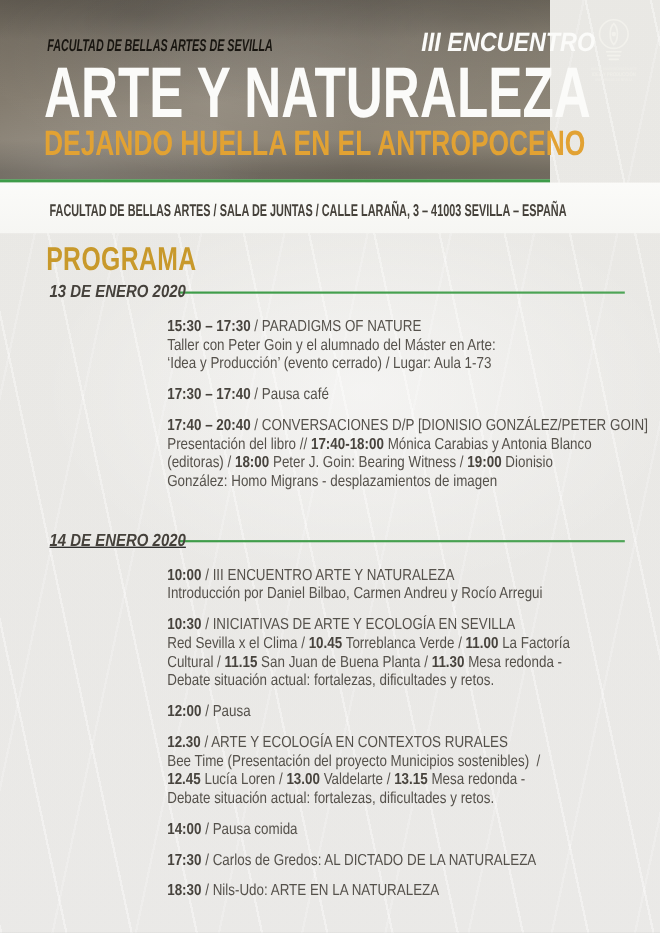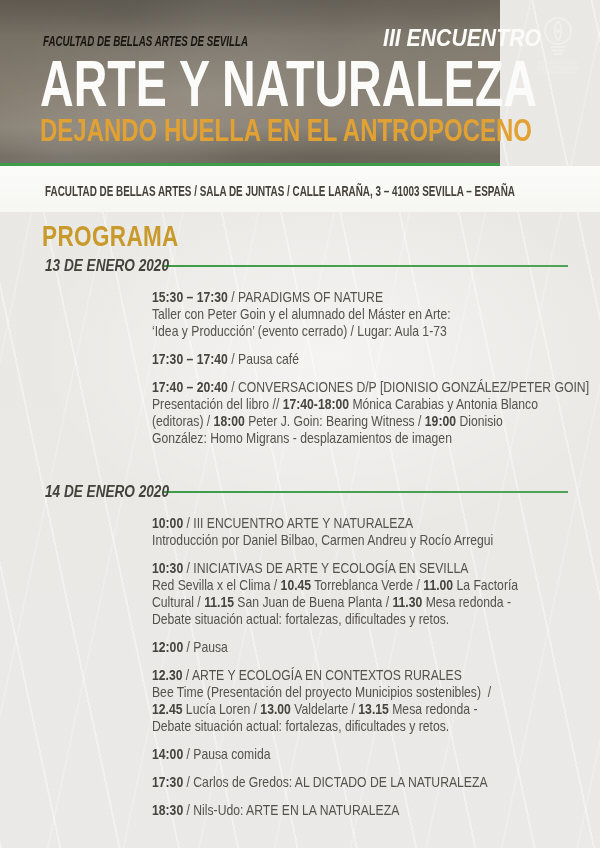--- a/index.html
+++ b/index.html
@@ -28,21 +28,21 @@
     position:absolute;top:166px;left:0;width:600px;height:46px;
     background:linear-gradient(#FBFBF9,#F6F6F3);
   }
   .program-title{
     position:absolute;top:219px;left:42px;
     font-size:30px;font-weight:bold;color:#C8992B;letter-spacing:.5px;
     transform:scaleX(.75);transform-origin:0 0;white-space:nowrap;
   }
   .days{position:absolute;top:256px;left:0;width:600px;}
   .date-row{display:flex;align-items:center;height:20px;margin:0 32px 13px 45px;}
-  .date-row:not(:first-child){margin-top:35px;}
+  .date-row:not(:first-child){margin-top:35px;text-decoration:underline;}
   .date-label{
     display:inline-block;width:118px;white-space:nowrap;
     font-size:16px;font-weight:bold;font-style:italic;color:#45413B;
     transform:scaleX(.85);transform-origin:0 50%;
   }
   .date-rule{flex:1;height:2px;background:linear-gradient(90deg,#3E9C49,#4FA557);}
   .event{
     margin:0 0 11px 152px;width:505px;
     font-size:14.5px;line-height:17px;color:#55514B;
     white-space:pre;transform:scaleX(.84);transform-origin:0 0;

